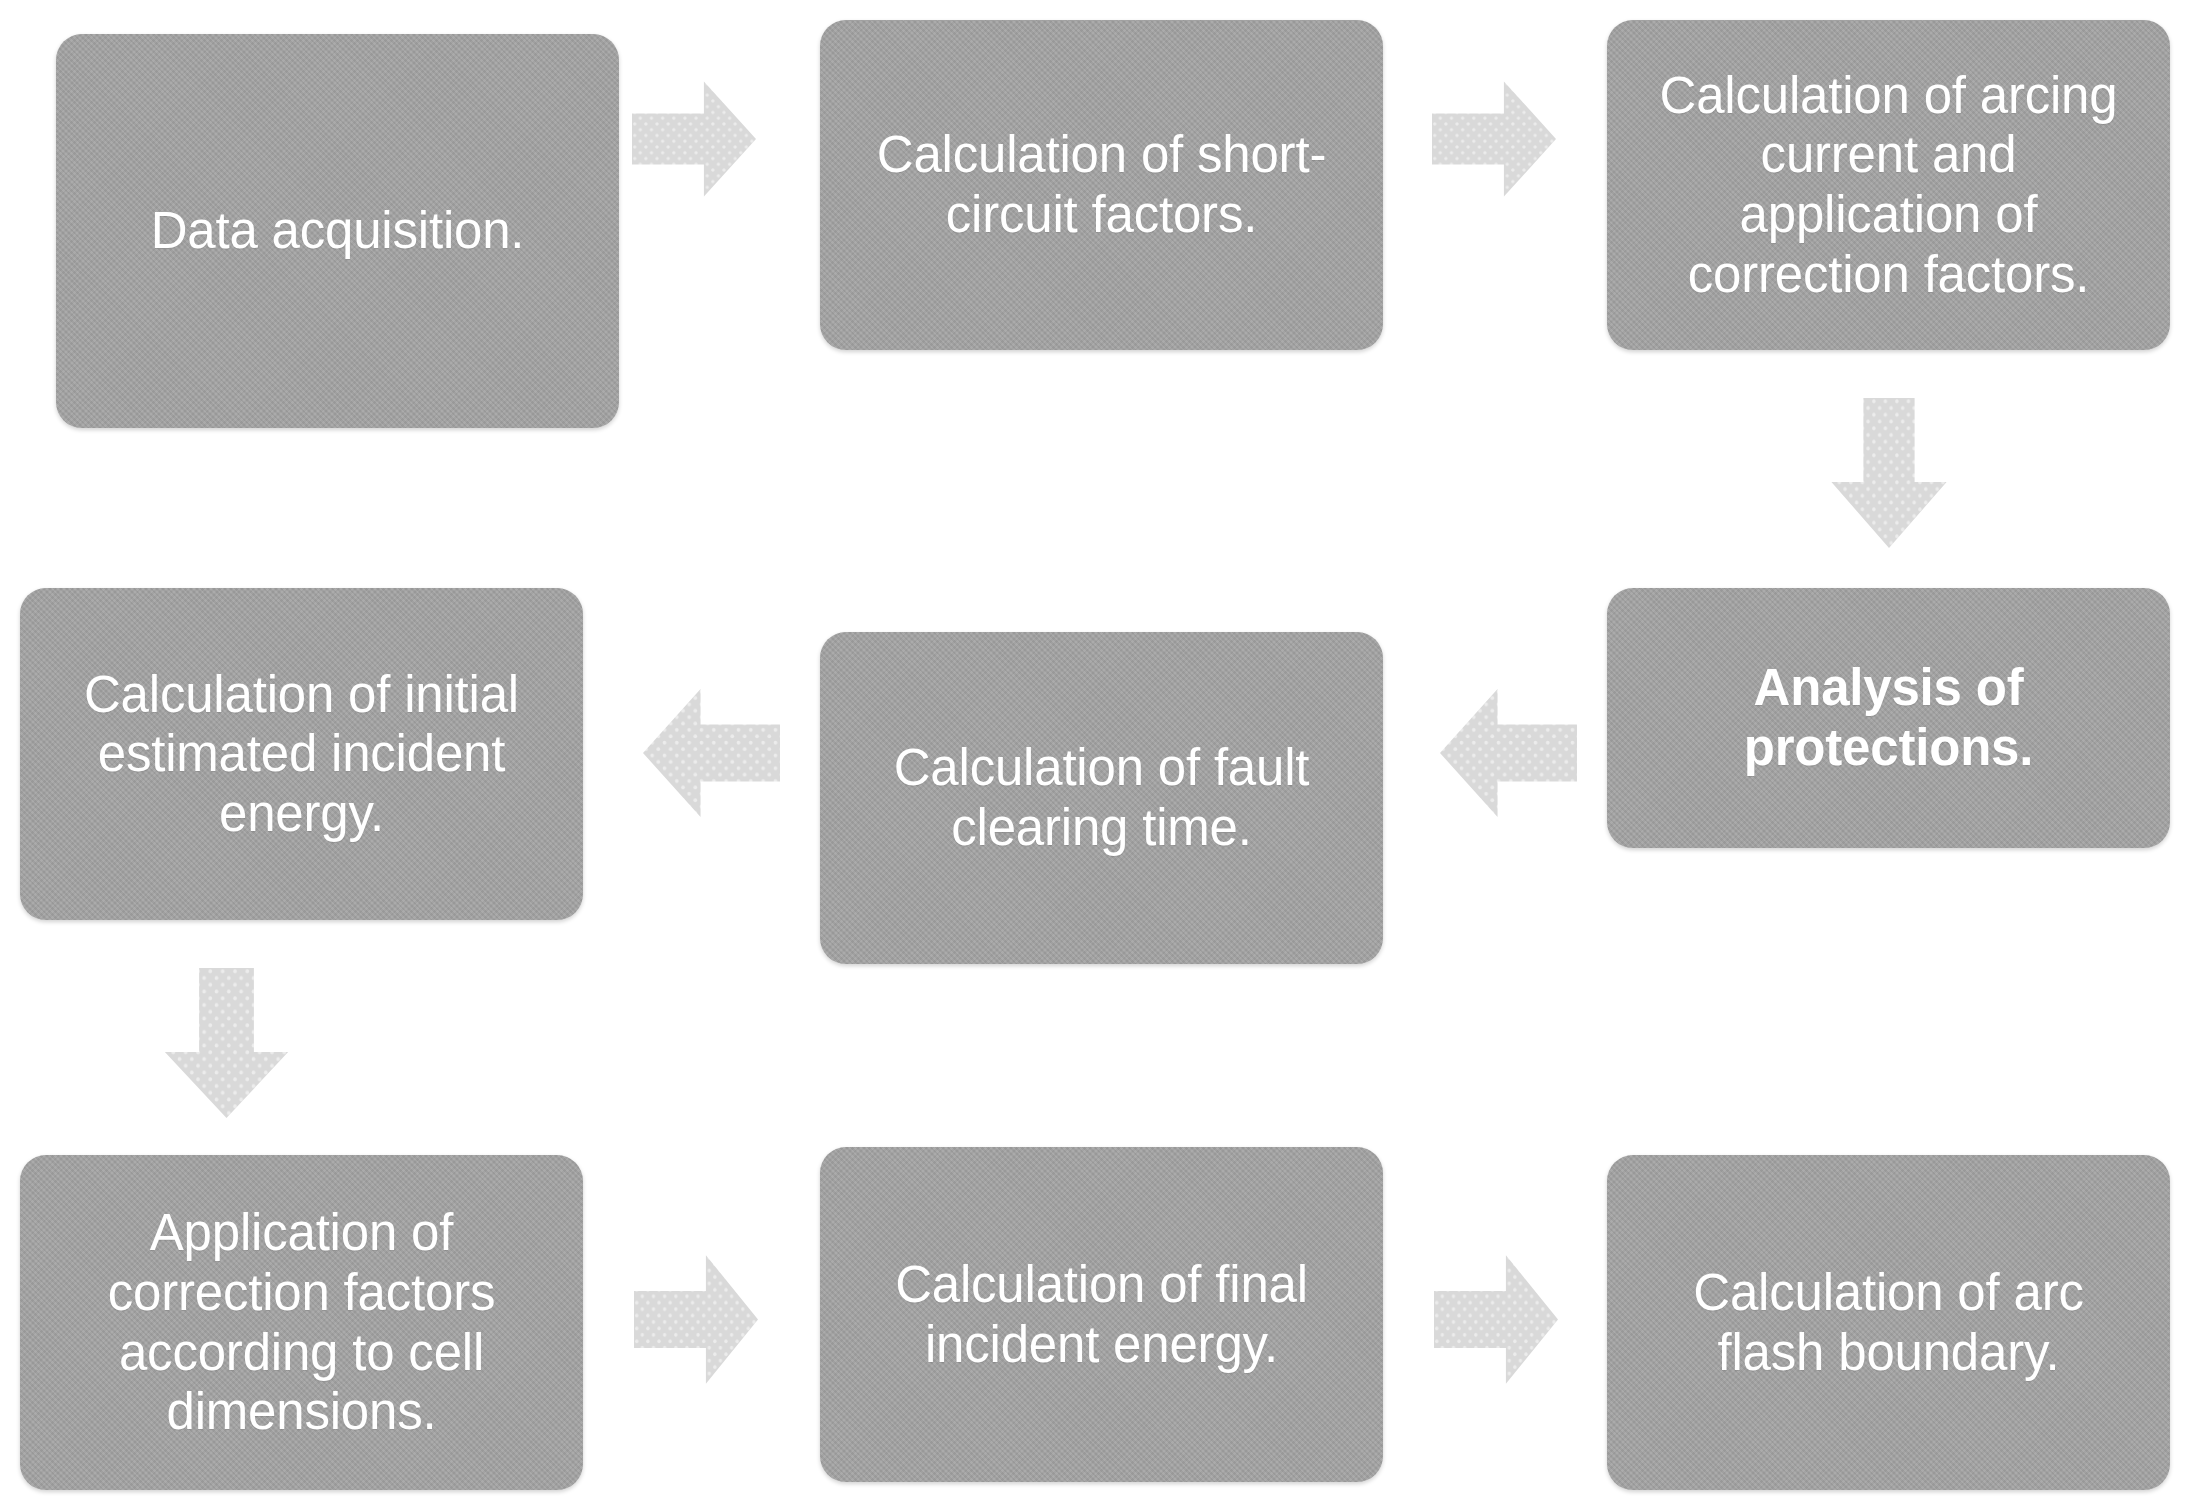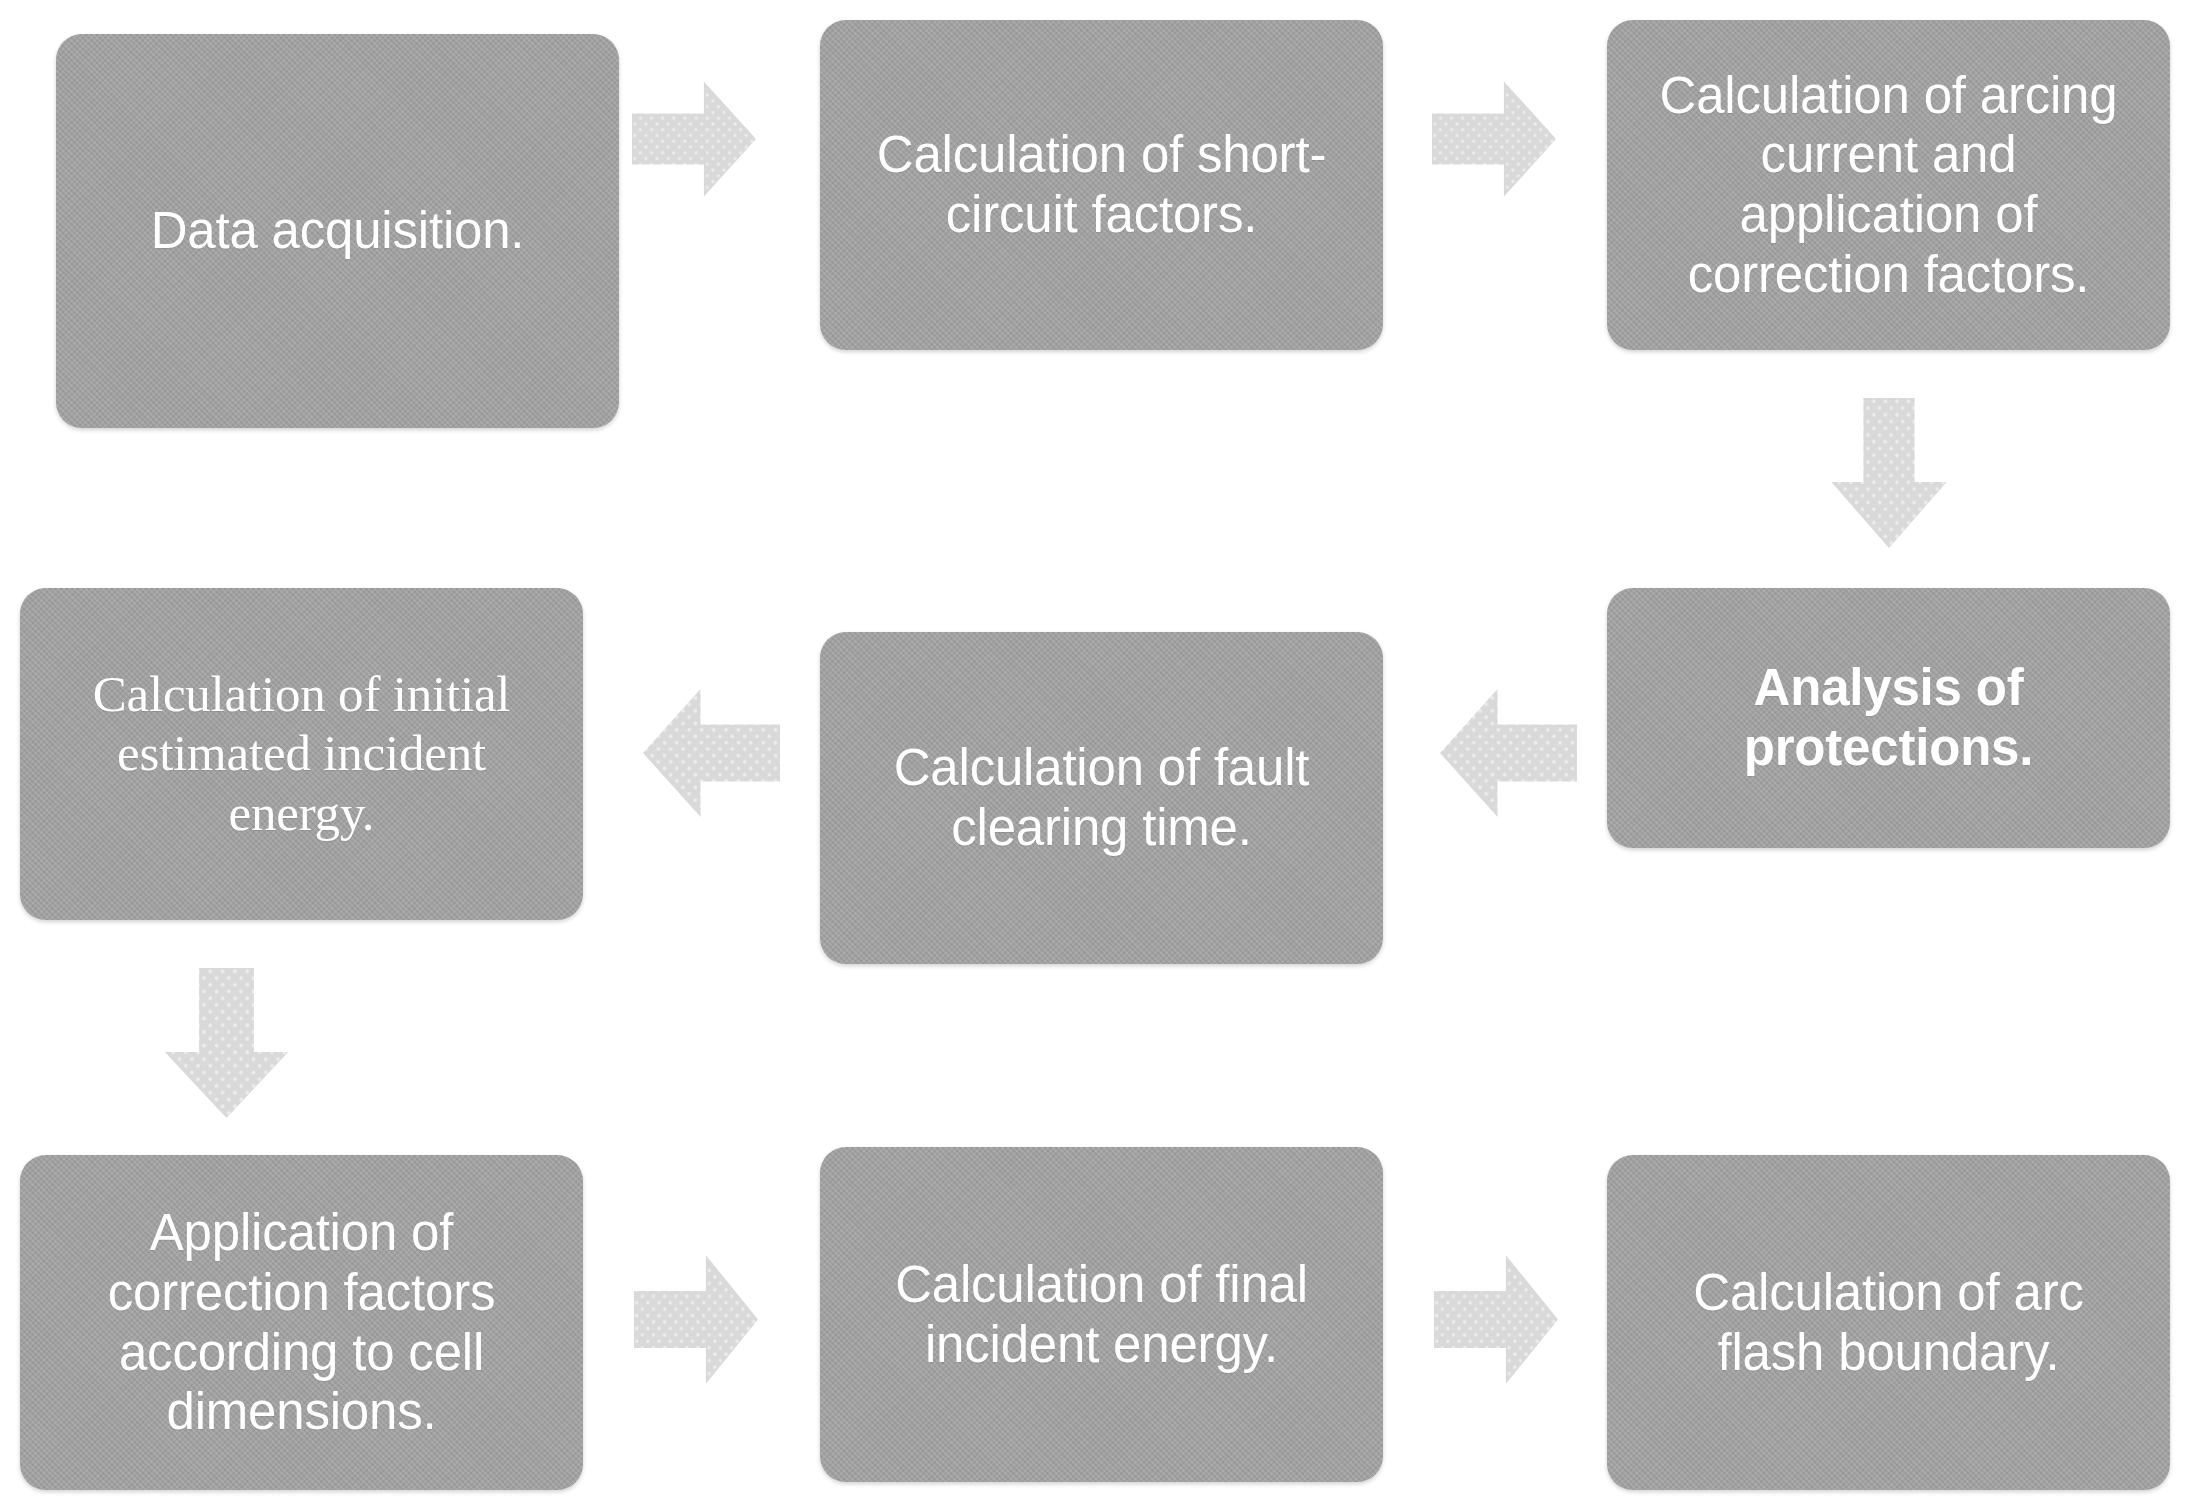--- a/index.html
+++ b/index.html
@@ -93,21 +93,21 @@
         <pattern id="dots3" width="9" height="9" patternUnits="userSpaceOnUse">
           <rect width="9" height="9" fill="#d9d9d9"></rect>
           <circle cx="2.2" cy="2.2" r="1.35" fill="#ececec"></circle>
           <circle cx="6.7" cy="6.7" r="1.35" fill="#ececec"></circle>
         </pattern>
       </defs>
       <polygon points="30,0 70,0 70,56 95,56 50,100 5,56 30,56" fill="url(#dots3)"></polygon>
     </svg>
   </div>
 
-  <div class="box" style="left:20px;top:588px;width:563px;height:332px;font-family:Liberation Serif, serif;">
+  <div class="box" style="left:20px;top:588px;width:563px;height:332px;">
     <span class="txt">Calculation of initial
 estimated incident
 energy.</span>
   </div>
 
   <div class="arrow" style="left:643px;top:682px;width:137px;height:142px;">
     <svg viewBox="0 0 100 100" preserveAspectRatio="none" aria-hidden="true">
       <defs>
         <pattern id="dots4" width="9" height="9" patternUnits="userSpaceOnUse">
           <rect width="9" height="9" fill="#d9d9d9"></rect>

